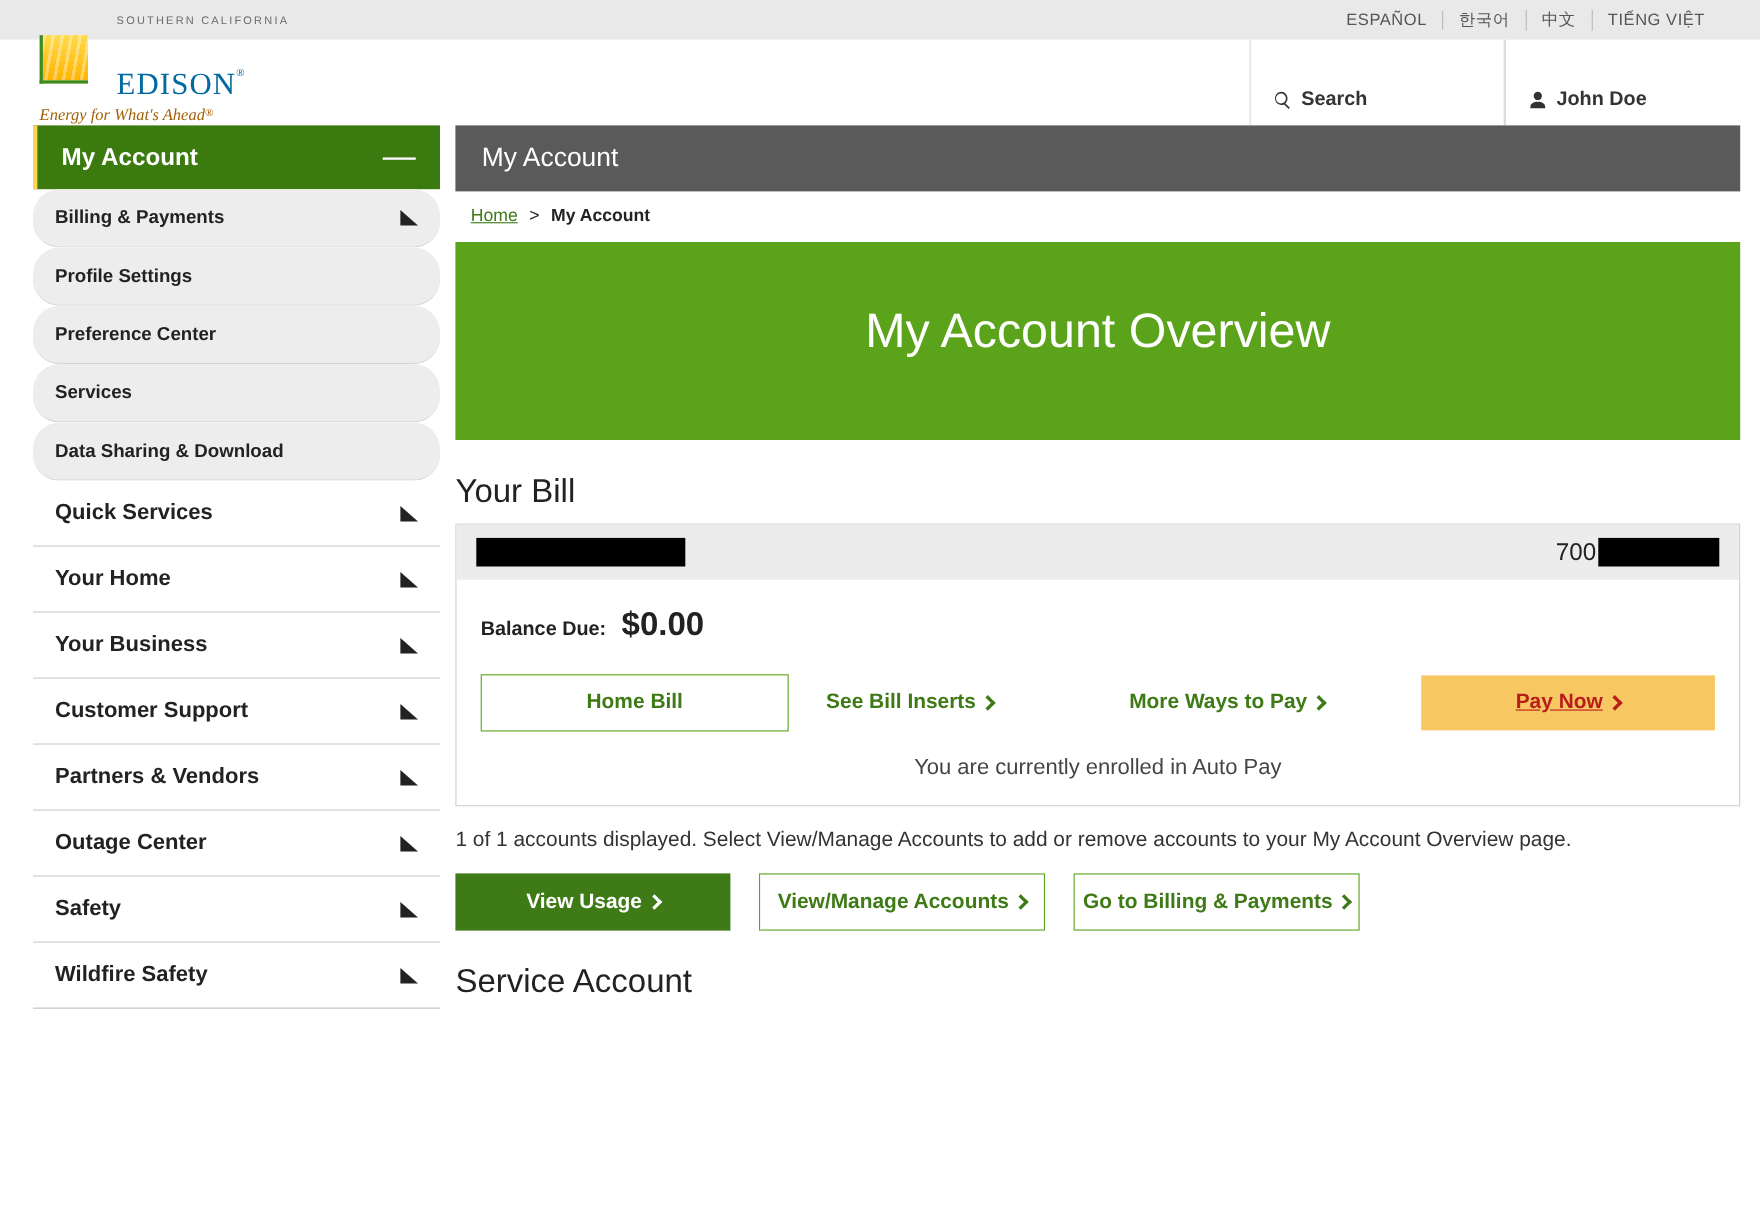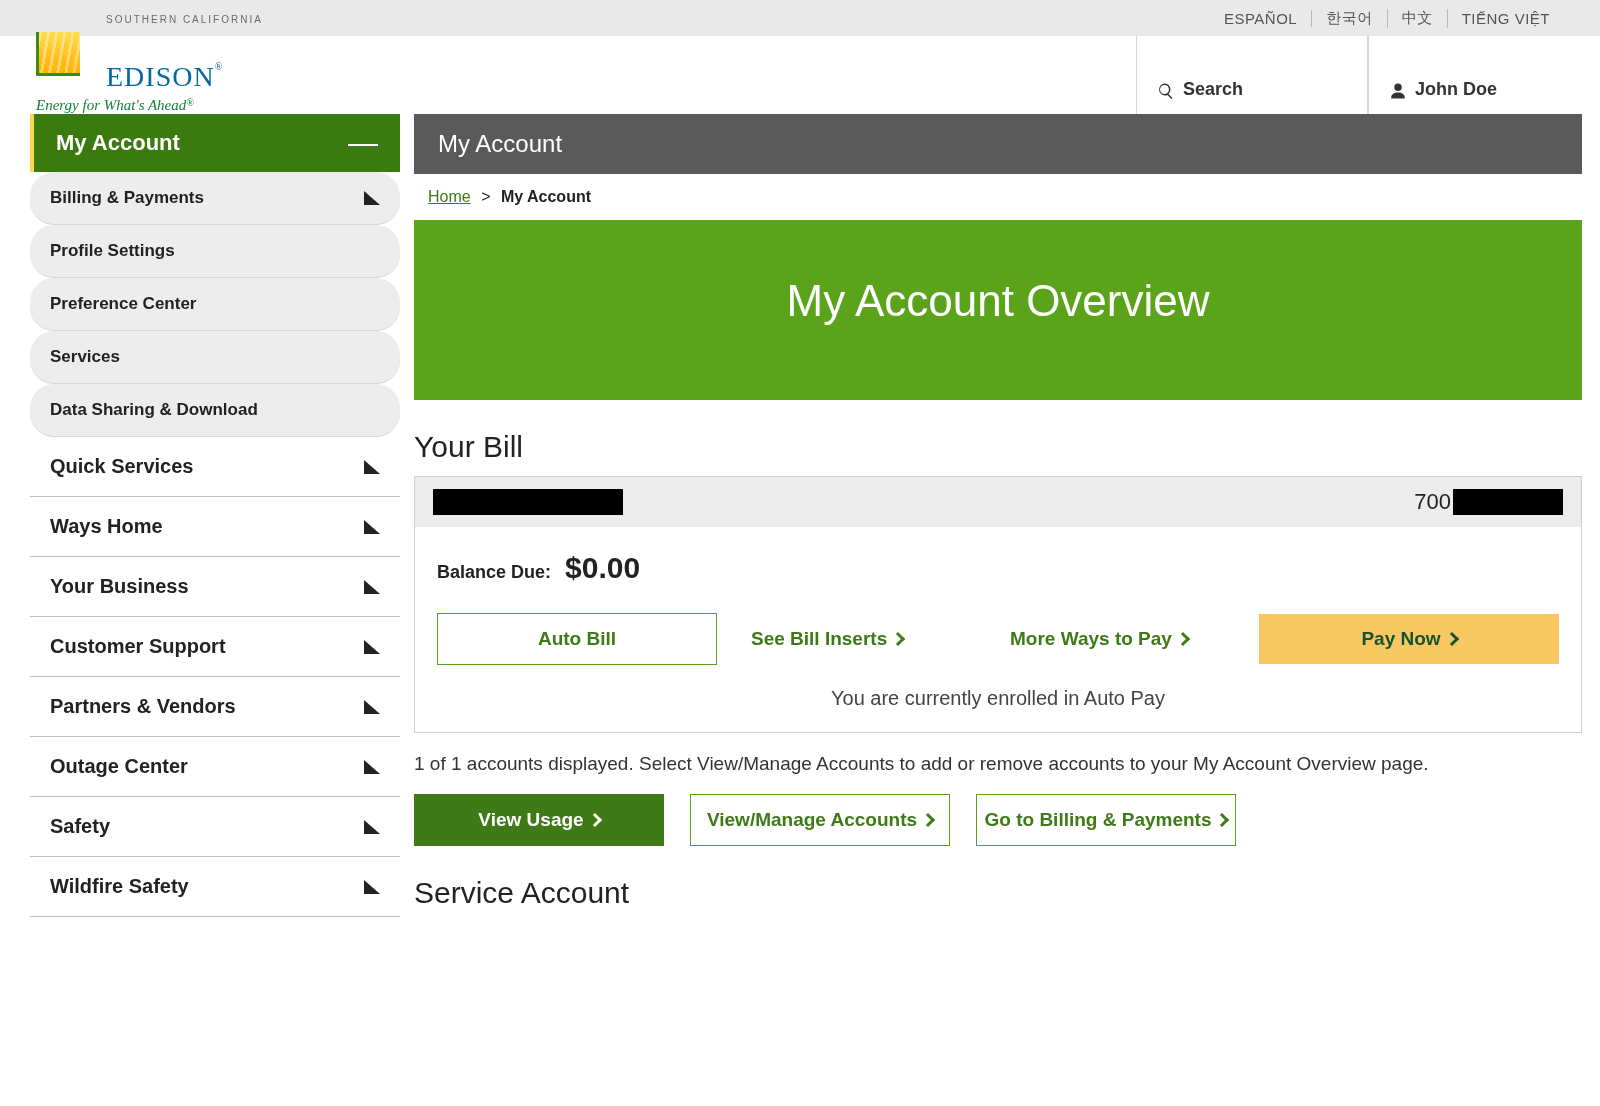--- a/index.html
+++ b/index.html
@@ -12,21 +12,21 @@
 
   
   .header { display: flex; align-items: flex-end; height: 78px; padding-left: 36px; }
   .logo-block { display: flex; flex-direction: column; padding-top: 6px; }
   .logo-row { display: flex; align-items: center; gap: 26px; }
   .logo-mark { width: 44px; height: 44px; background: linear-gradient(180deg,#ffda4a 0%,#ffb300 100%); border: 3px solid #3e8a1a; border-top: none; border-right: none; position: relative; overflow: hidden; }
   .logo-mark::before { content:""; position:absolute; left:0; top:0; width:100%; height:100%; background: repeating-linear-gradient(100deg, rgba(255,255,255,.35) 0 3px, transparent 3px 8px); }
   .logo-text-small { font-size: 10px; letter-spacing: 2px; color: #6a6a6a; }
   .logo-text-big { font-family: Georgia, 'Times New Roman', serif; font-size: 28px; color: #0369a1; letter-spacing: 1px; margin-top: 36px; }
   .logo-reg { font-size: 10px; vertical-align: top; }
-  .tagline { font-family: Georgia, serif; font-style: italic; color: #15803d; font-size: 15px; margin-top: 4px; }
+  .tagline { font-family: Georgia, serif; font-style: italic; color: #a16207; font-size: 15px; margin-top: 4px; }
 
   .header-spacer { flex: 1; }
   .header-box { width: 232px; height: 78px; border-left: 1px solid #d6d6d6; border-right: 1px solid #d6d6d6; display: flex; align-items: flex-end; padding: 0 20px 14px 20px; font-size: 18px; font-weight: bold; color: #333; gap: 8px; }
   .header-box:last-child { border-right: none; }
   .icon-svg { width: 18px; height: 18px; fill: #333; flex-shrink: 0; }
 
   
   .layout { display: flex; padding: 0 0 0 30px; }
   .sidebar { width: 370px; flex-shrink: 0; }
   .main { flex: 1; padding-right: 18px; }
@@ -55,21 +55,21 @@
   .acct-wrap { display: flex; align-items: center; gap: 2px; }
   .redact.acct { width: 110px; height: 26px; }
   .bill-body { padding: 24px 22px 22px 22px; }
   .balance-row { display: flex; align-items: baseline; gap: 14px; font-size: 18px; font-weight: bold; }
   .balance-amt { font-size: 30px; }
   .bill-btns { display: flex; gap: 24px; margin-top: 28px; align-items: center; }
   .btn { display: flex; align-items: center; justify-content: center; gap: 6px; font-size: 19px; font-weight: bold; padding: 14px 0; cursor: pointer; }
   .btn .chev { width: 10px; height: 10px; border-right: 3px solid currentColor; border-top: 3px solid currentColor; transform: rotate(45deg); display: inline-block; }
   .btn-outline-green { border: 1px solid #5aa31a; color: #3e7a16; background: #fff; width: 280px; }
   .btn-link-green { color: #3e7a16; flex: 1; justify-content: flex-start; padding-left: 10px; }
-  .btn-yellow { background: #f7c862; color: #14532d; width: 300px; }
+  .btn-yellow { background: #f7c862; color: #b91c1c; width: 267px; text-decoration: underline; }
   .autopay { text-align: center; font-size: 20px; color: #444; margin-top: 22px; }
 
   .info-line { font-size: 19px; color: #333; padding: 18px 0 10px 14px; line-height: 1.4; }
 
   .action-row { display: flex; gap: 26px; padding-left: 14px; margin-top: 6px; }
   .btn-solid-green { background: #3e7a16; color: #fff; width: 250px; padding: 14px 0; }
   .btn-outline-green.sm { width: 260px; padding: 14px 0; }
 </style>
 </head>
 <body>
@@ -131,21 +131,21 @@
         <div class="nav-sub">
           <span>Data Sharing &amp; Download</span>
         </div>
       </div>
     <div id="sidebar-tops">
         <div class="nav-top">
           <span>Quick Services</span>
           <span class="tri"></span>
         </div>
         <div class="nav-top">
-          <span>Ways Home</span>
+          <span>Your Home</span>
           <span class="tri"></span>
         </div>
         <div class="nav-top">
           <span>Your Business</span>
           <span class="tri"></span>
         </div>
         <div class="nav-top">
           <span>Customer Support</span>
           <span class="tri"></span>
         </div>
@@ -187,21 +187,21 @@
             <span class="redact acct"></span>
         </span>
       </div>
       <div class="bill-body">
         <div class="balance-row">
           <span>Balance Due:</span>
           <span class="balance-amt">$0.00</span>
         </div>
         <div class="bill-btns">
           <div class="btn btn-outline-green">
-            <span>Auto Bill</span>
+            <span>Home Bill</span>
           </div>
           <div class="btn btn-link-green">
             <span>See Bill Inserts</span>
               <span class="chev"></span>
           </div>
           <div class="btn btn-link-green">
             <span>More Ways to Pay</span>
               <span class="chev"></span>
           </div>
           <div class="btn btn-yellow">

